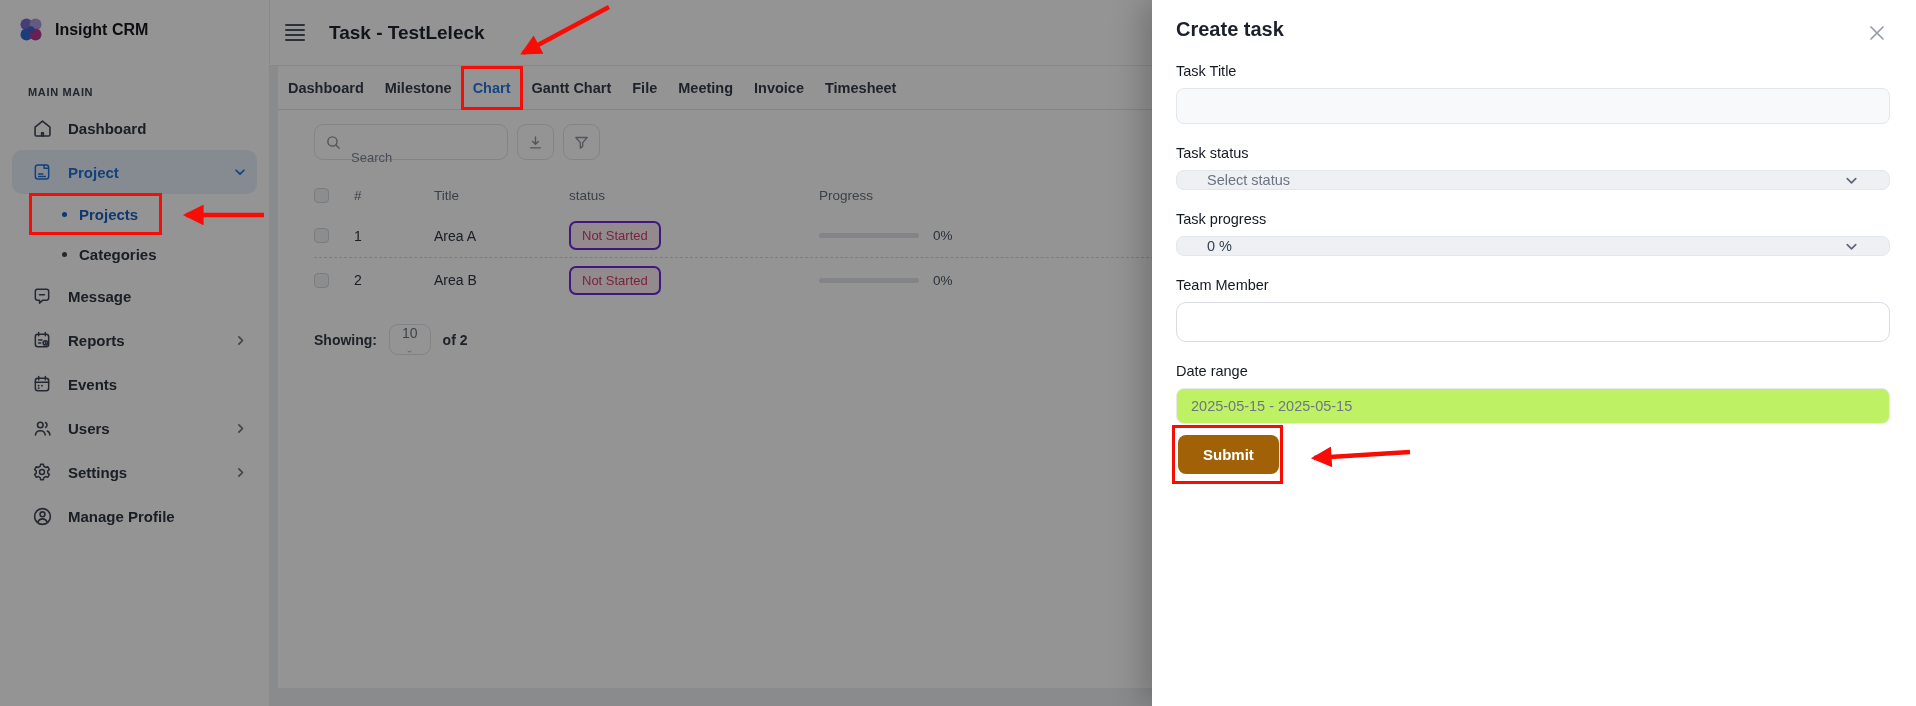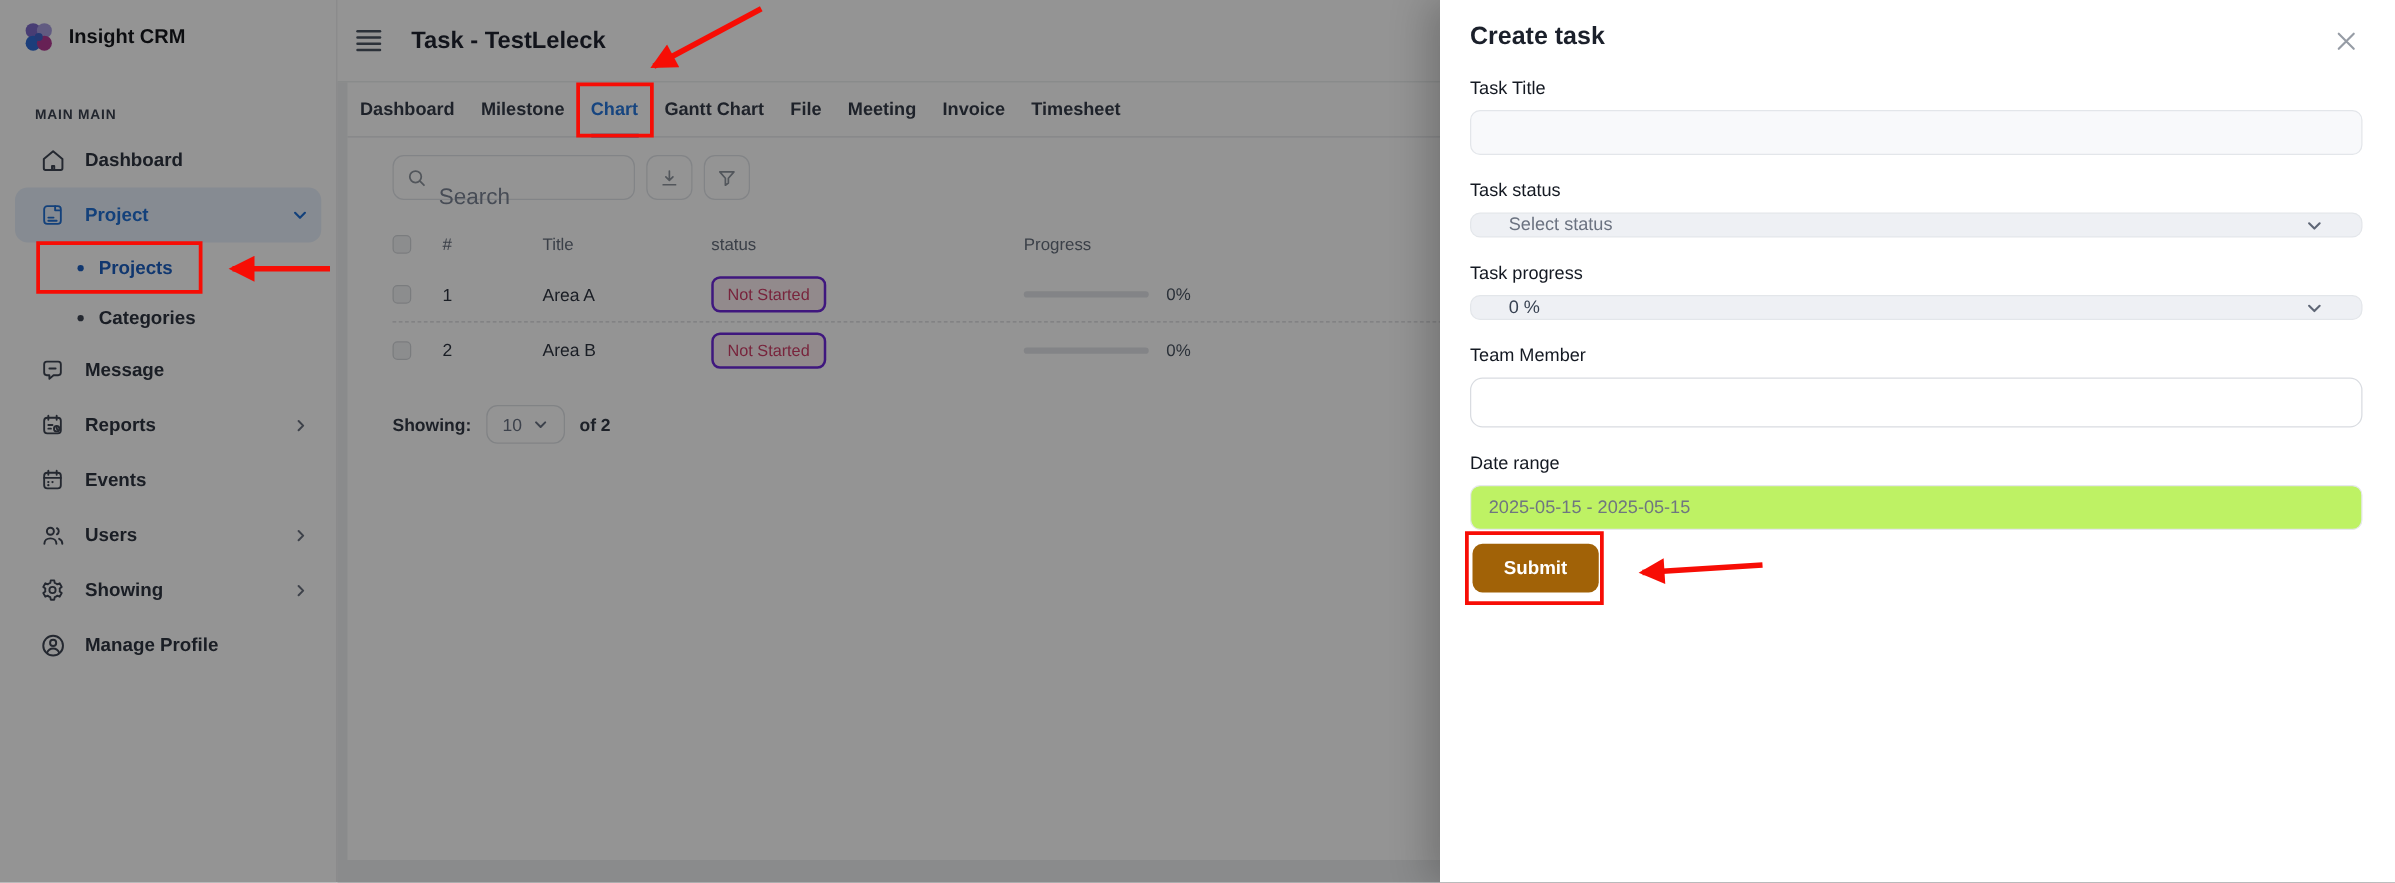--- a/index.html
+++ b/index.html
@@ -31,39 +31,39 @@
   .topbar { display:flex; align-items:center; height:66px; background:#fff; border-bottom:1px solid #e8eaec; padding:0 0 0 13px; }
   .hamburger { width:24px; height:20px; display:flex; flex-direction:column; justify-content:space-between; padding:1px 2px; cursor:pointer; }
   .hamburger i { display:block; height:2px; background:#4b5563; border-radius:2px; }
   .page-title { margin-left:22px; font-size:19px; font-weight:700; color:#1f2430; }
   .card { position:absolute; left:8px; top:66px; right:0; bottom:0; background:#fff; }
   .tabs { display:flex; align-items:center; gap:21px; height:44px; padding:0 10px; border-bottom:1px solid #e4e6e9; }
   .tab { position:relative; height:44px; display:flex; align-items:center; font-size:14.5px; font-weight:600; color:#353c49; cursor:pointer; }
   .tab.active { color:#2878dc; box-shadow:inset 0 -3px 0 #2878dc; }
   .toolbar { display:flex; align-items:center; gap:9px; padding:14px 0 0 36px; }
   .search-box { display:flex; align-items:center; width:194px; height:36px; border:1px solid #e1e4e8; border-radius:9px; padding:0 10px; background:#fff; }
-  .search-box input { border:0; outline:0; width:130px; font-size:18px; color:#0f766e; background:transparent; font-family:inherit;margin-top:30px; }
+  .search-box input { border:0; outline:0; width:130px; font-size:13px; color:#0f766e; background:transparent; font-family:inherit;margin-top:30px; }
   .search-box input::placeholder { color:#7b8494; }
   .tool-btn { width:37px; height:36px; border:1px solid #e1e4e8; border-radius:9px; background:#fff; display:flex; align-items:center; justify-content:center; color:#8d949e; cursor:pointer; }
 
   .task-table { margin:16px 0 0 36px; width:840px; }
   .trow { display:grid; grid-template-columns:40px 80px 135px 250px 1fr; align-items:center; min-height:44px; }
   .trow.head { min-height:38px; }
   .trow.head .hcell { font-size:13.5px; color:#666f7d; font-weight:400; }
   .trow .cell { font-size:14px; color:#2e3440; }
   .trow.r1 { border-bottom:1px dashed #d6d8db; }
   .cbx { width:15px; height:15px; border:1px solid #d3d6da; border-radius:4px; background:#f2f3f5; cursor:pointer; }
   .badge { display:inline-block; padding:5px 11px; font-size:13px; color:#cf3f68; background:#fbeef2; border:2px solid #6d28d9; border-radius:7px; }
   .prog { display:flex; align-items:center; gap:14px; }
   .prog .bar { width:100px; height:5px; border-radius:3px; background:#e2e4e8; }
   .prog .pct { font-size:13.5px; color:#4b5563; }
 
   .showing { display:flex; align-items:center; gap:12px; margin:22px 0 0 36px; }
   .showing .s-lbl { font-size:14px; font-weight:600; color:#333a46; }
-  .pagesize { display:flex; align-items:center; gap:8px; height:31px; padding:0 12px; border:1px solid #dfe2e6; border-radius:9px; color:#6a7383; font-size:14px; cursor:pointer; }
+  .pagesize { display:flex; align-items:center; gap:8px; height:31px; padding:0 12px; border:1px solid #dfe2e6; border-radius:9px; color:#6a7383; font-size:14px; cursor:pointer;flex-direction:column; }
   .showing .s-of { font-size:14px; font-weight:600; color:#333a46; }
 
   
   .overlay { position:absolute; inset:0; background:rgba(0,0,0,0.42); z-index:40; }
   .drawer { position:absolute; right:0; top:0; width:764px; height:706px; background:#fff; z-index:50; box-shadow:-10px 0 30px rgba(0,0,0,.22); padding:18px 26px 0 24px; }
   .drawer-head { display:flex; align-items:flex-start; justify-content:space-between; }
   .drawer-title { font-size:20px; font-weight:700; color:#1b202b; }
   .close-x { width:26px; height:26px; color:#969ca5; cursor:pointer; display:flex; align-items:center; justify-content:center; margin-top:2px; }
   .f-label { margin:21px 0 9px; font-size:14.5px; color:#141922; }
   .f-label.first { margin-top:17px; }
@@ -205,21 +205,21 @@
         </span>
       </div>
 
       <div class="nav-item">
         <span class="ico">
           <svg width="20" height="20" viewBox="0 0 24 24" fill="none" stroke="currentColor" stroke-width="1.8" stroke-linecap="round" stroke-linejoin="round">
               <circle cx="12" cy="12" r="3"></circle>
               <path d="M19 12a7 7 0 0 0-.15-1.4l2-1.55-2-3.45-2.35.95a7 7 0 0 0-2.4-1.4L13.7 2.7h-3.4l-.4 2.45a7 7 0 0 0-2.4 1.4L5.15 5.6l-2 3.45 2 1.55A7 7 0 0 0 5 12c0 .48.05.95.15 1.4l-2 1.55 2 3.45 2.35-.95a7 7 0 0 0 2.4 1.4l.4 2.45h3.4l.4-2.45a7 7 0 0 0 2.4-1.4l2.35.95 2-3.45-2-1.55c.1-.45.15-.92.15-1.4z"></path>
             </svg>
         </span>
-        <span class="lbl">Showing</span>
+        <span class="lbl">Settings</span>
         <span class="chev">
           <svg width="13" height="13" viewBox="0 0 16 16" fill="none" stroke="currentColor" stroke-width="2" stroke-linecap="round" stroke-linejoin="round">
               <path d="M6 3.5 10.5 8 6 12.5"></path>
             </svg>
         </span>
       </div>
 
       <div class="nav-item">
         <span class="ico">
           <svg width="21" height="21" viewBox="0 0 24 24" fill="none" stroke="currentColor" stroke-width="1.8" stroke-linecap="round" stroke-linejoin="round">

